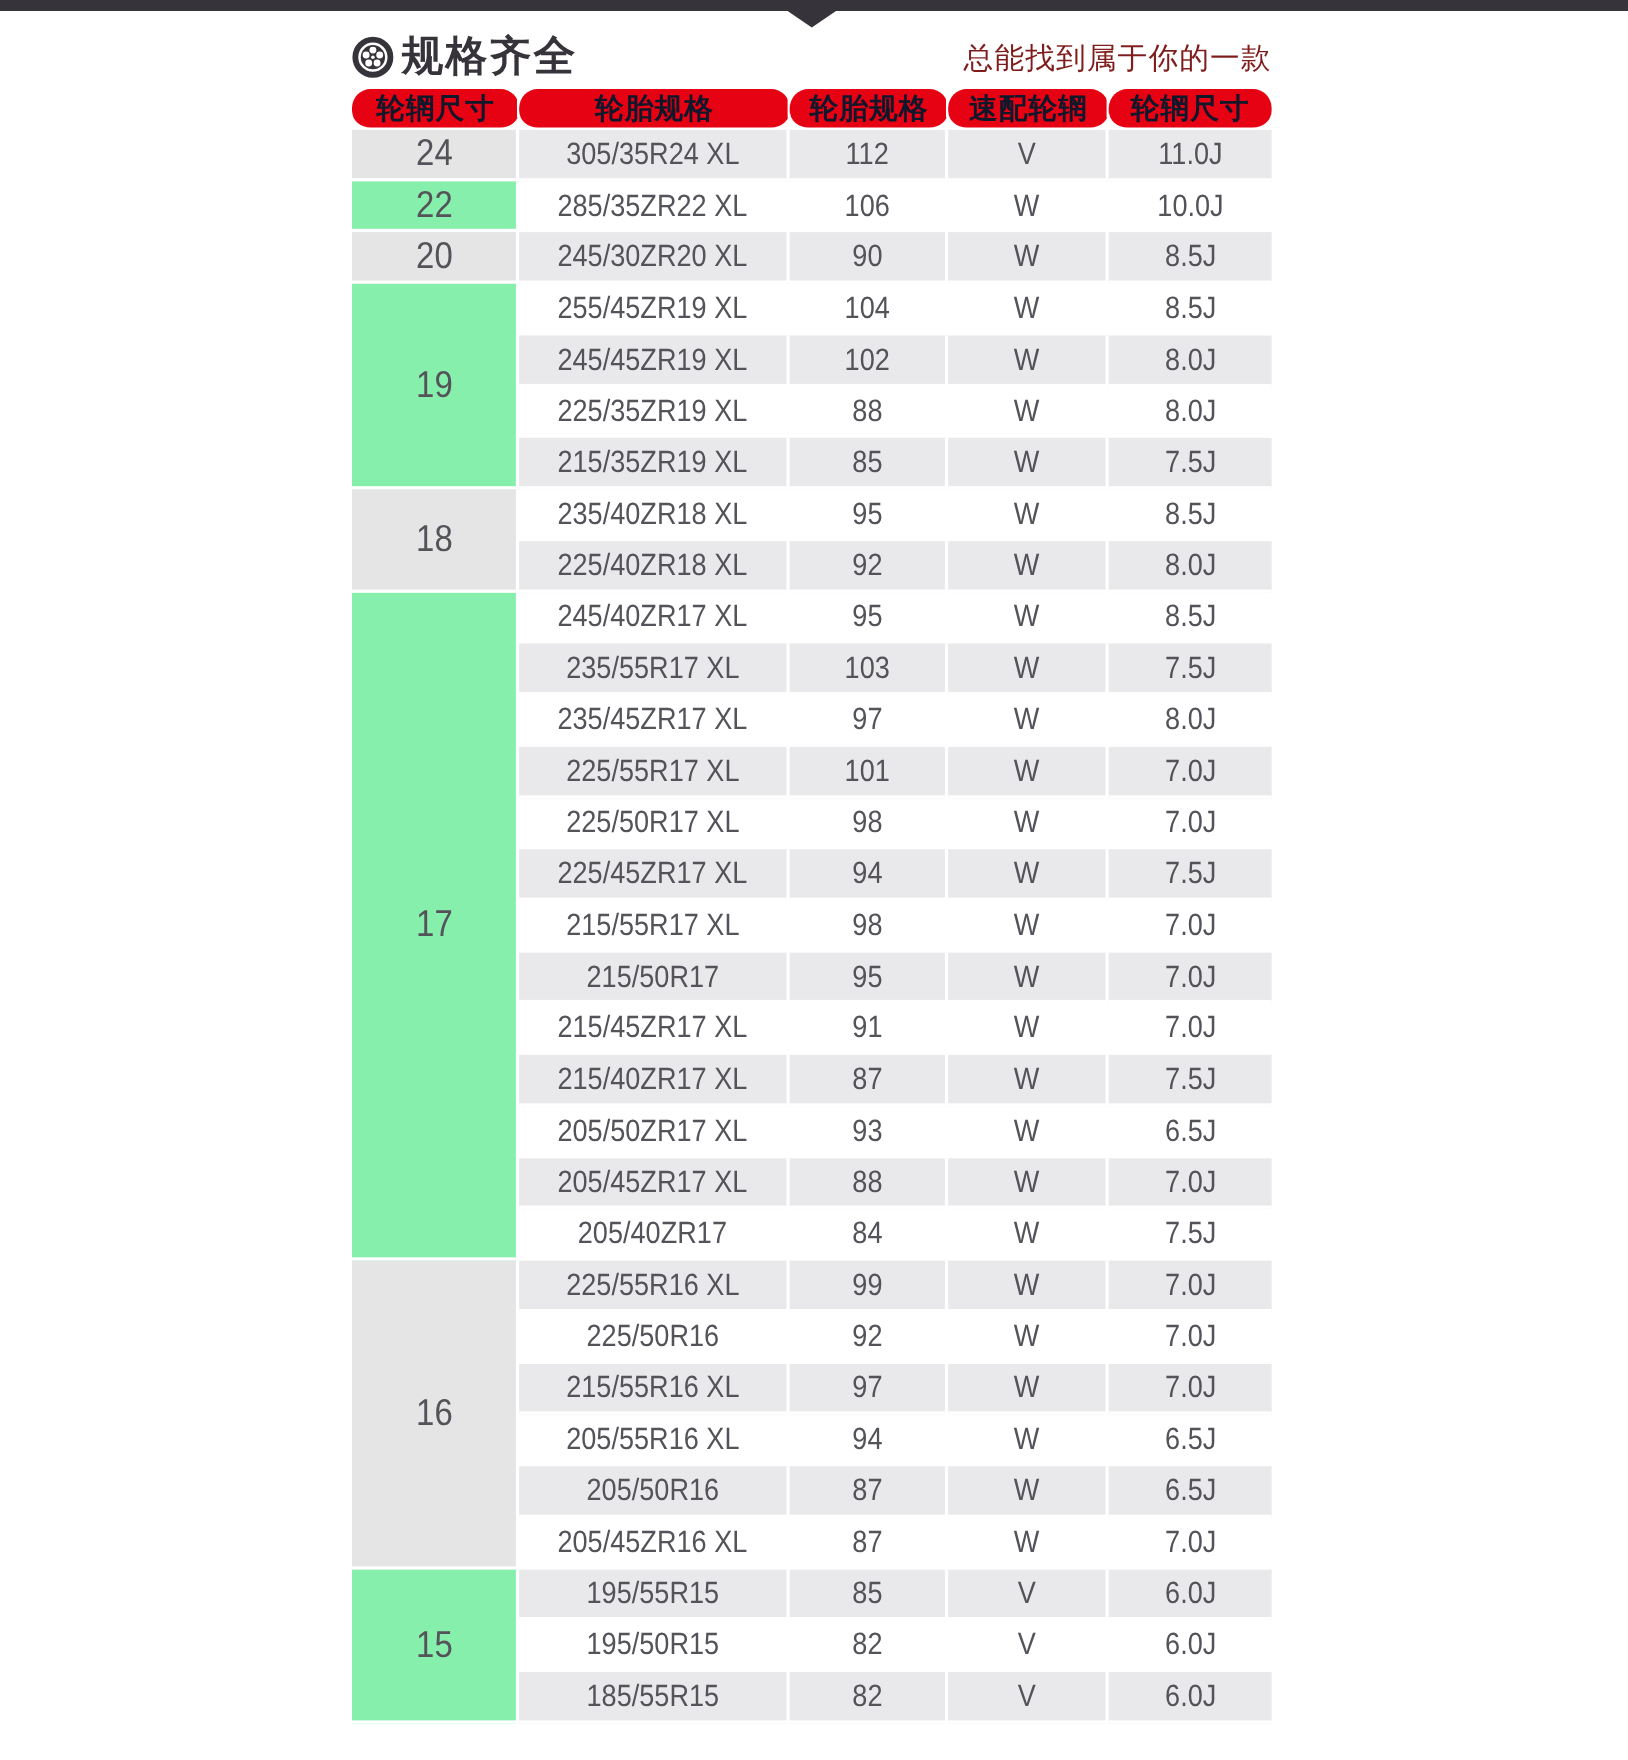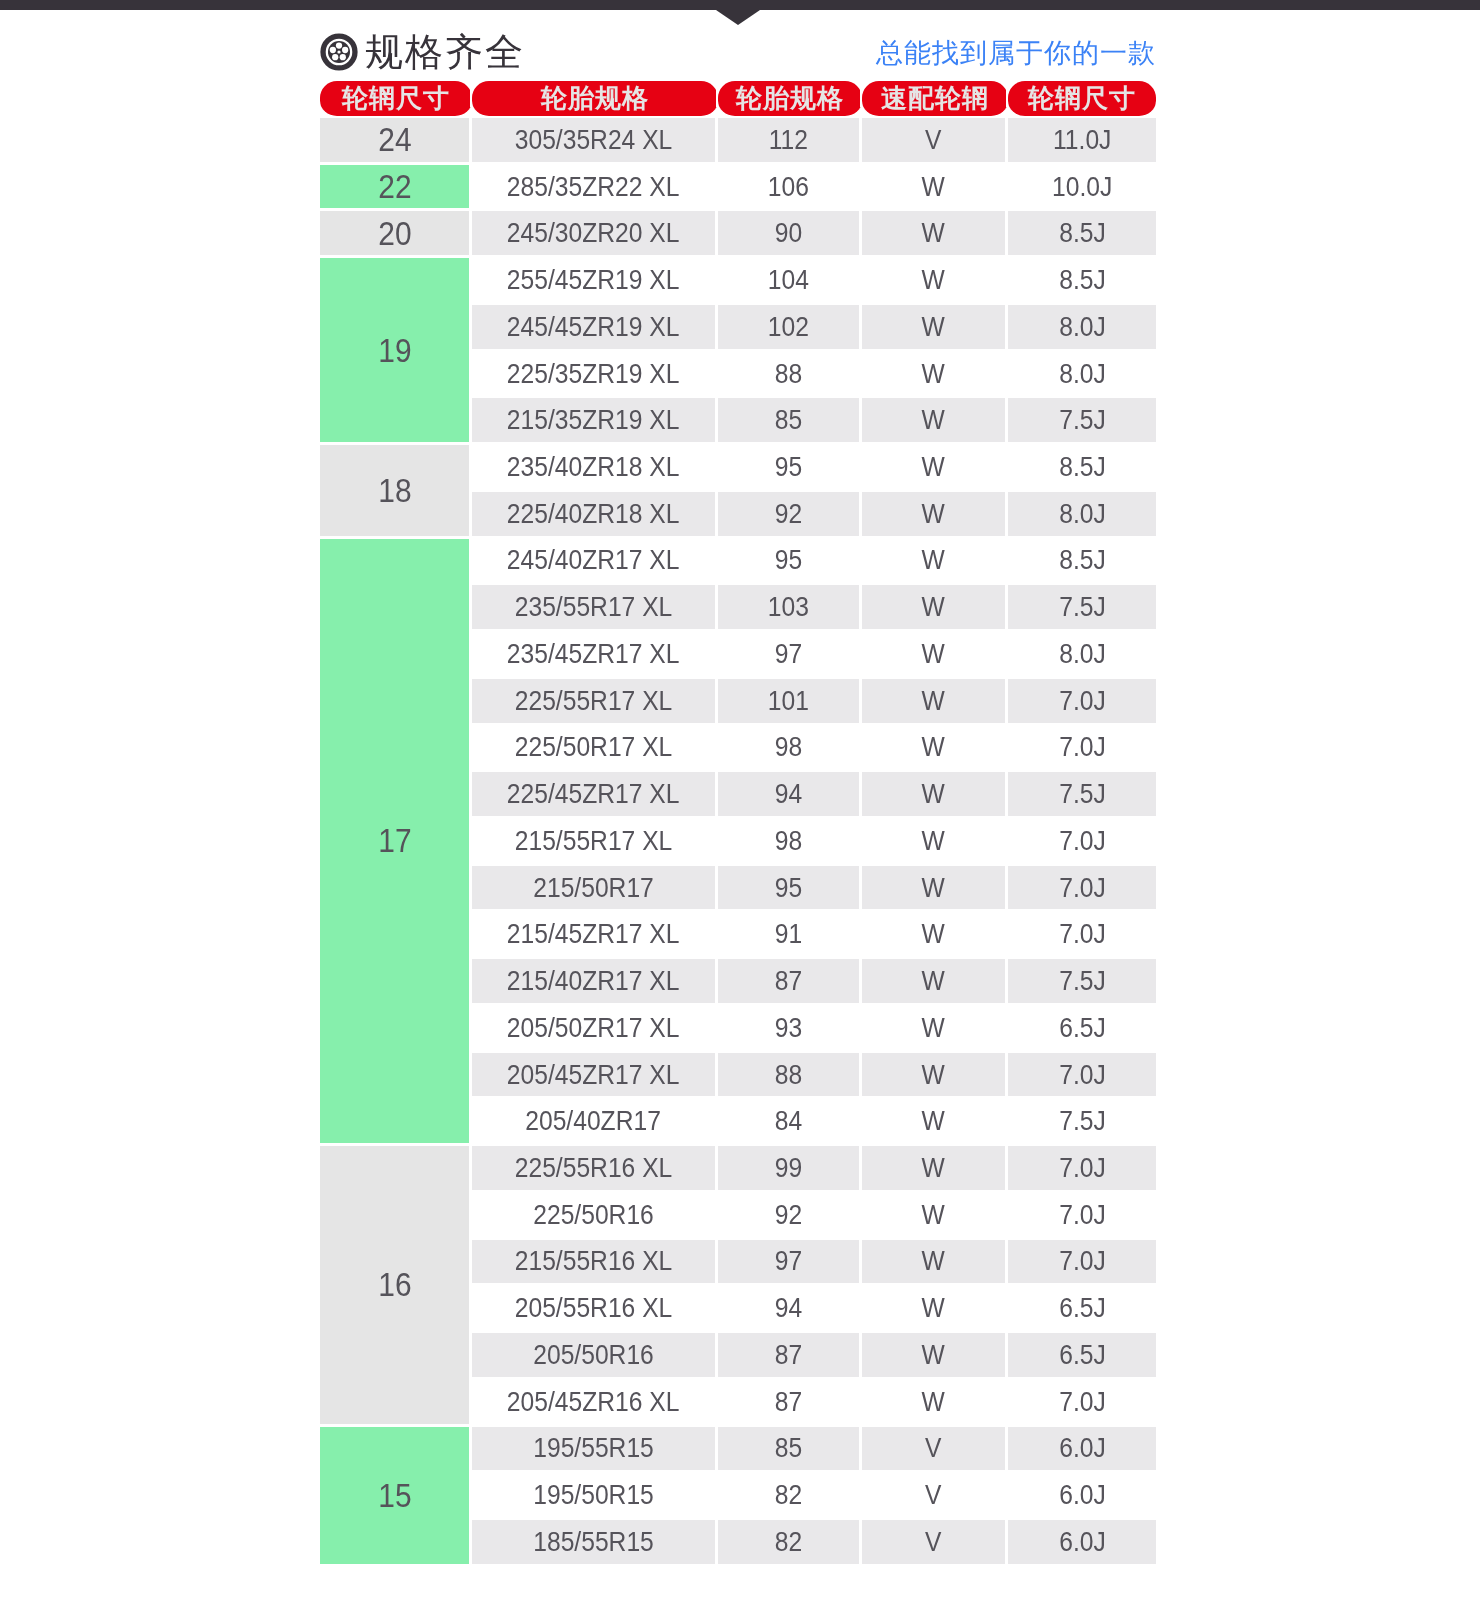--- a/index.html
+++ b/index.html
@@ -13,33 +13,33 @@
     border-left:22px solid transparent;border-right:22px solid transparent;
     border-top:15px solid #37333a;
   }
   .section-header{
     position:absolute;left:320px;top:33px;width:836px;
     display:flex;align-items:flex-end;
   }
   .title-wrap{display:flex;align-items:center;}
   .wheel-icon{display:block;margin-right:7px;}
   .page-title{
-    font-size:38px;font-weight:400;color:#37333a;line-height:1;
+    font-size:38px;font-weight:700;color:#37333a;line-height:1;
     letter-spacing:2px;
   }
   .page-subtitle{
-    margin-left:auto;font-size:27px;color:#3b82f6;line-height:1;
+    margin-left:auto;font-size:27px;color:#7f1d1d;line-height:1;
     padding-bottom:4px;letter-spacing:1px;
   }
   table.spec-table{
     position:absolute;left:320px;top:81px;width:836px;
     border-collapse:separate;border-spacing:0;table-layout:fixed;
   }
   .spec-table th{
-    box-sizing:border-box;height:29px;background:#e60113;color:#e5e5e5;
+    box-sizing:border-box;height:29px;background:#e60113;color:#0f172a;
     font-size:26px;font-weight:bold;text-align:center;vertical-align:middle;
     position:relative;padding:0;letter-spacing:1px;border-bottom:2px solid #ffffff;border-radius:17px;
   }
   .spec-table th:not(:last-child)::after{
     content:"";position:absolute;right:0;top:9px;bottom:9px;width:2px;background:#ffffff;
   }
   .spec-table td{
     box-sizing:border-box;height:46.74px;text-align:center;vertical-align:middle;
     padding:0;border-bottom:3px solid #ffffff;border-right:3px solid #ffffff;
     color:#55535a;

